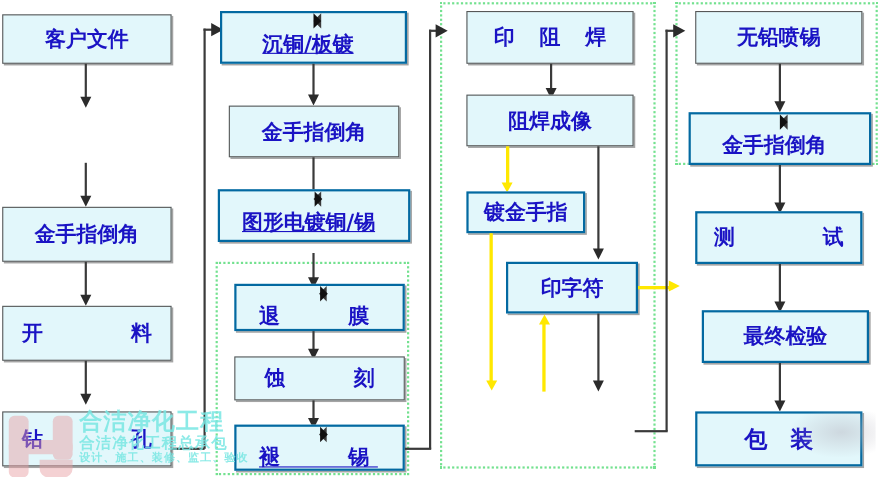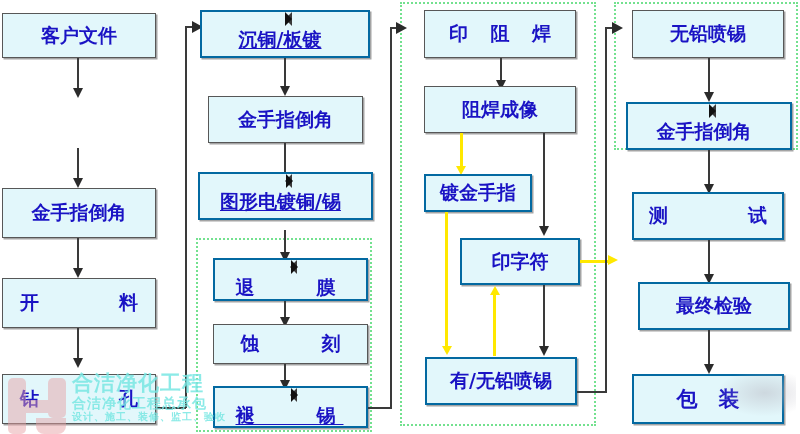--- a/index.html
+++ b/index.html
@@ -174,23 +174,20 @@
 
   <div class="ln y yv" style="left:445px;top:212px;height:137px;"></div>
   <div class="ar downy" style="left:441.5px;top:346px;"></div>
 
   <div class="ln y yv" style="left:493px;top:294px;height:62px;"></div>
   <div class="ar up" style="left:489.5px;top:286px;"></div>
 
   <div class="ln v" style="left:543px;top:285px;height:64px;"></div>
   <div class="ar down" style="left:538.5px;top:346px;"></div>
 
-  <div class="box heavy" style="left:425px;top:357px;width:152px;height:48px;">
-    <span class="lbl">有/无铅喷锡</span>
-  </div>
 
   <div class="ln y yh" style="left:580px;top:260px;width:32px;"></div>
   <div class="ar righty" style="left:608px;top:255px;"></div>
 
   <div class="ln h" style="left:577px;top:391px;width:30px;"></div>
   <div class="ln v" style="left:605px;top:27px;height:365px;"></div>
   <div class="ln h" style="left:605px;top:27px;width:14px;"></div>
   <div class="ar right" style="left:612px;top:22px;"></div>
 
   <div class="box" style="left:632px;top:10px;width:152px;height:48px;">

